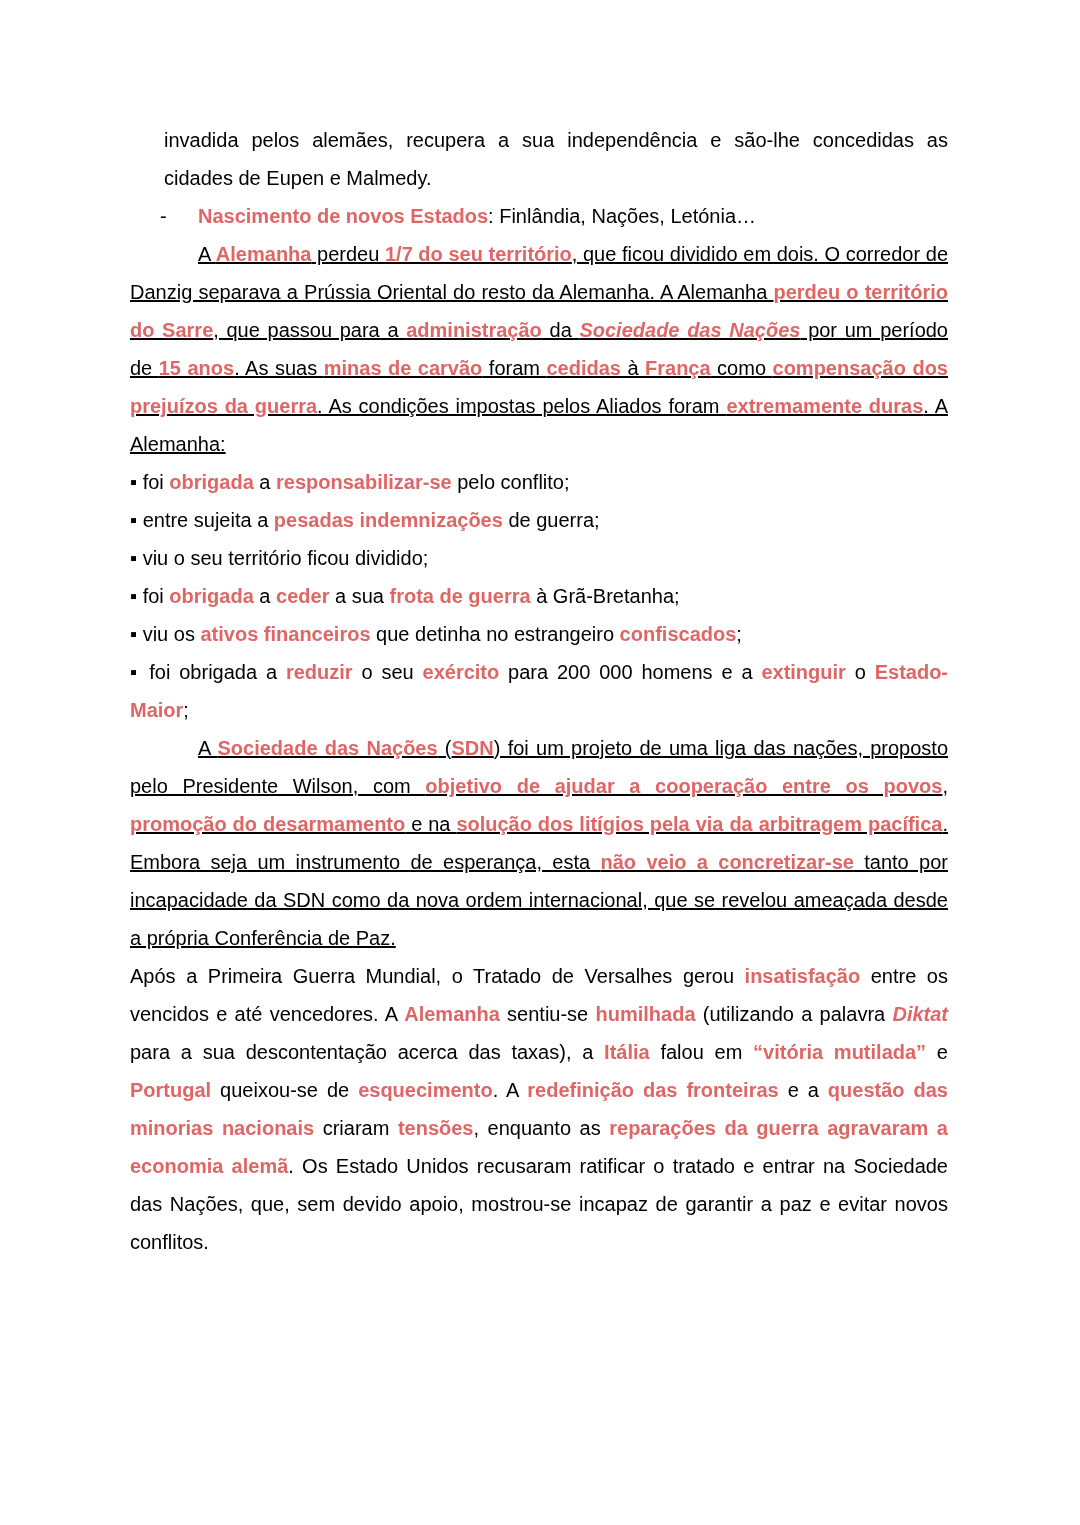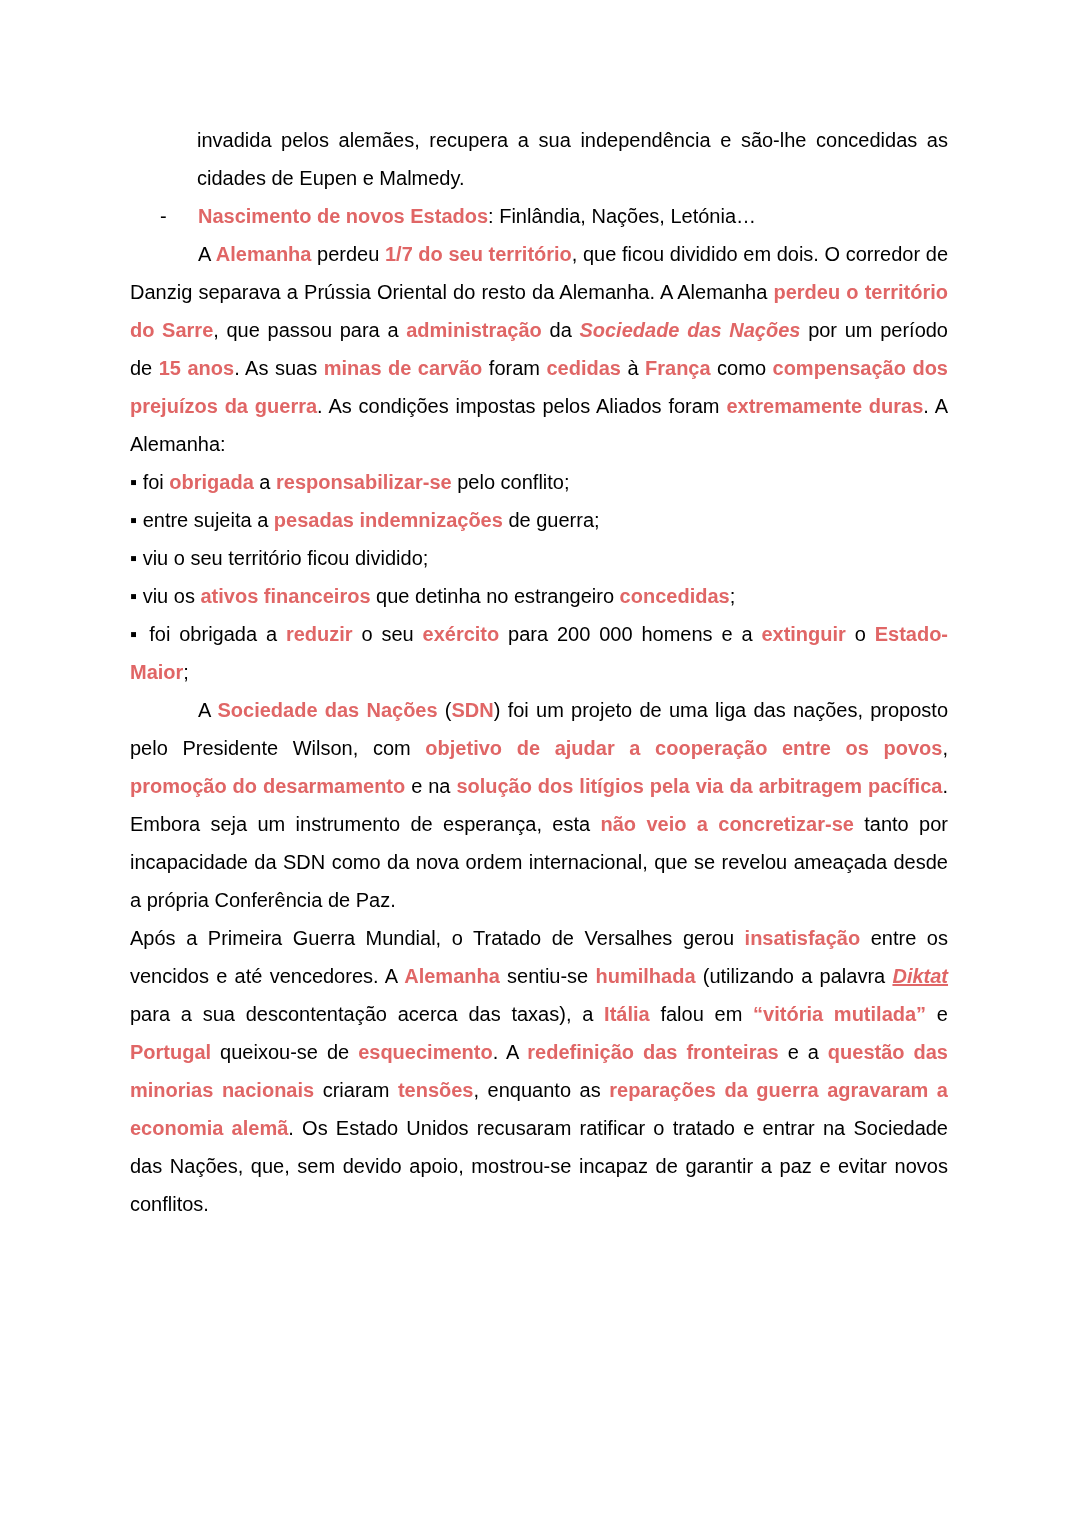--- a/index.html
+++ b/index.html
@@ -14,41 +14,42 @@
   }
   .doc {
     font-family: "Liberation Sans", "DejaVu Sans", sans-serif;
     font-size: 20px;
     line-height: 38px;
     color: #000000;
     width: 818px;
   }
   .para { text-align: justify; margin: 0; }
   
-  .para.cont { margin-left: 67px; }
+  .para.cont { margin-left: 34px; }
   
   .para.dash-item { position: relative; padding-left: 68px; }
   .para.dash-item .marker { position: absolute; left: 30px; top: 0; }
   
-  .para.indent { text-indent: 68px; }
+  .para.indent { text-indent: 68px; text-decoration: underline; }
   
   .para.bullet .marker { letter-spacing: 0; }
   .hl { color: var(--accent, #e06666); font-weight: bold; }
   .it { font-style: italic; }
-  .ul { text-decoration: underline; }
+  .ul { }
 </style>
 </head>
 <body>
 
 <div class="page">
   <div class="doc">
       <div class="para cont"><span>invadida pelos alemães, recupera a sua independência e são-lhe concedidas as cidades de Eupen e Malmedy.</span></div>
       <div class="para dash-item"><span class="marker">-</span><span class="hl">Nascimento de novos Estados</span><span>: Finlândia, Nações, Letónia…</span></div>
       <div class="para indent"><span>A </span><span class="hl">Alemanha</span><span> perdeu </span><span class="hl">1/7 do seu território</span><span>, que ficou dividido em dois. O corredor de Danzig separava a Prússia Oriental do resto da Alemanha. A Alemanha </span><span class="hl">perdeu o território do Sarre</span><span>, que passou para a </span><span class="hl">administração</span><span> da </span><span class="hl it">Sociedade das Nações</span><span> por um período de </span><span class="hl">15 anos</span><span>. As suas </span><span class="hl">minas de carvão</span><span> foram </span><span class="hl">cedidas</span><span> à </span><span class="hl">França</span><span> como </span><span class="hl">compensação dos prejuízos da guerra</span><span>. As condições impostas pelos Aliados foram </span><span class="hl">extremamente duras</span><span>. A Alemanha:</span></div>
       <div class="para bullet"><span class="marker">▪ </span><span>foi </span><span class="hl">obrigada</span><span> a </span><span class="hl">responsabilizar-se</span><span> pelo conflito;</span></div>
       <div class="para bullet"><span class="marker">▪ </span><span>entre sujeita a </span><span class="hl">pesadas indemnizações</span><span> de guerra;</span></div>
       <div class="para bullet"><span class="marker">▪ </span><span>viu o seu território ficou dividido;</span></div>
-      <div class="para bullet"><span class="marker">▪ </span><span>viu os </span><span class="hl">ativos financeiros</span><span> que detinha no estrangeiro </span><span class="hl">concedidas</span><span>;</span></div>
+      <div class="para bullet"><span class="marker">▪ </span><span>foi </span><span class="hl">obrigada</span><span> a </span><span class="hl">ceder</span><span> a sua </span><span class="hl">frota de guerra</span><span> à Grã-Bretanha;</span></div>
+      <div class="para bullet"><span class="marker">▪ </span><span>viu os </span><span class="hl">ativos financeiros</span><span> que detinha no estrangeiro </span><span class="hl">confiscados</span><span>;</span></div>
       <div class="para bullet"><span class="marker">▪ </span><span> foi obrigada a </span><span class="hl">reduzir</span><span> o seu </span><span class="hl">exército</span><span> para 200 000 homens e a </span><span class="hl">extinguir</span><span> o </span><span class="hl">Estado-Maior</span><span>;</span></div>
       <div class="para indent"><span>A </span><span class="hl">Sociedade das Nações</span><span> (</span><span class="hl">SDN</span><span>) foi um projeto de uma liga das nações, proposto pelo Presidente Wilson, com </span><span class="hl">objetivo de ajudar a cooperação entre os povos</span><span>, </span><span class="hl">promoção do desarmamento</span><span> e na </span><span class="hl">solução dos litígios pela via da arbitragem pacífica</span><span>. Embora seja um instrumento de esperança, esta </span><span class="hl">não veio a concretizar-se</span><span> tanto por incapacidade da SDN como da nova ordem internacional, que se revelou ameaçada desde a própria Conferência de Paz.</span></div>
       <div class="para"><span>Após a Primeira Guerra Mundial, o Tratado de Versalhes gerou </span><span class="hl">insatisfação</span><span> entre os vencidos e até vencedores. A </span><span class="hl">Alemanha</span><span> sentiu-se </span><span class="hl">humilhada</span><span> (utilizando a palavra </span><span class="hl it ul">Diktat</span><span> para a sua descontentação acerca das taxas), a </span><span class="hl">Itália</span><span> falou em </span><span class="hl">“vitória mutilada”</span><span> e </span><span class="hl">Portugal</span><span> queixou-se de </span><span class="hl">esquecimento</span><span>. A </span><span class="hl">redefinição das fronteiras</span><span> e a </span><span class="hl">questão das minorias nacionais</span><span> criaram </span><span class="hl">tensões</span><span>, enquanto as </span><span class="hl">reparações da guerra agravaram a economia alemã</span><span>. Os Estado Unidos recusaram ratificar o tratado e entrar na Sociedade das Nações, que, sem devido apoio, mostrou-se incapaz de garantir a paz e evitar novos conflitos.</span></div>
     </div>
 </div>
 
 </body></html>

